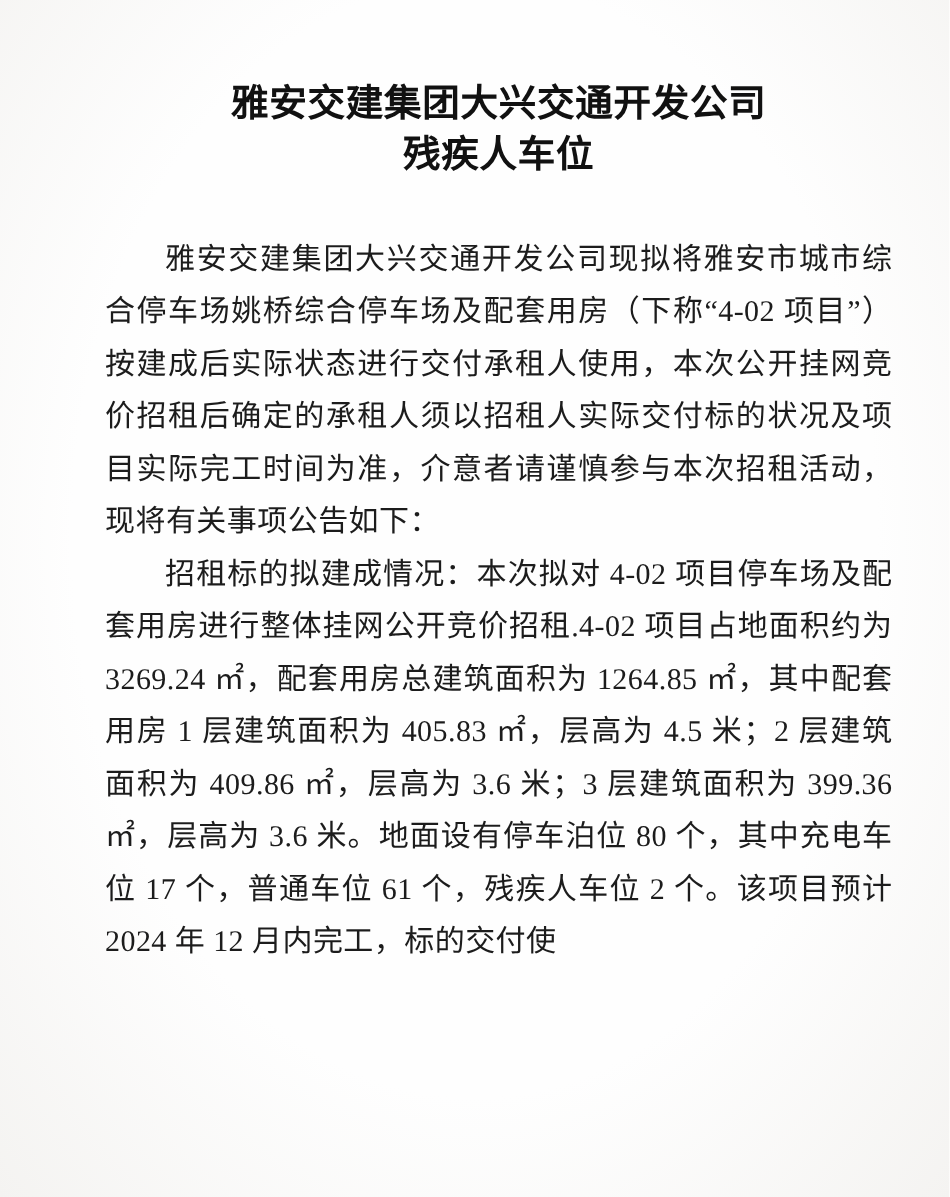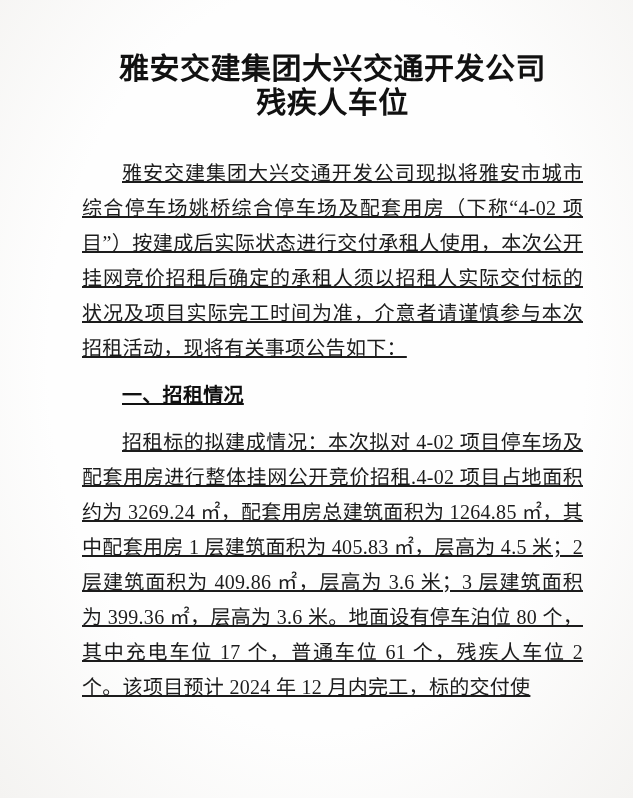--- a/index.html
+++ b/index.html
@@ -17,55 +17,53 @@
     overflow: hidden;
     box-sizing: border-box;
     padding: 52px 38px 20px 70px;
     color: #1c1c1c;
   }
   .doc-title {
     margin: 0 0 36px 0;
     text-align: center;
     font-family: "Liberation Sans", "DejaVu Sans", sans-serif;
     font-weight: 700;
-    font-size: 30px;
+    font-size: 25px;
     line-height: 34px;
     letter-spacing: 0.5px;
     color: #111111;
   }
   .doc-title .title-line {
     display: block;
   }
   .doc-body {
     font-family: "Liberation Serif", "DejaVu Serif", serif;
     font-size: 20px;
     line-height: 35px;
     text-align: justify;
     letter-spacing: 0.3px;
   }
   .doc-body p {
-    margin: 12px;
+    margin: 0;
     text-indent: 2em;
-    text-decoration: underline;
   }
   .doc-body p.section-heading {
     font-family: "Liberation Sans", "DejaVu Sans", sans-serif;
     font-weight: 700;
     color: #111111;
   }
 </style>
 </head>
 <body>
 
 <div class="page">
 
   <h1 class="doc-title">
     <span class="title-line">雅安交建集团大兴交通开发公司</span>
     <span class="title-line">残疾人车位</span>
   </h1>
 
   <div class="doc-body">
     <p>雅安交建集团大兴交通开发公司现拟将雅安市城市综合停车场姚桥综合停车场及配套用房（下称“4-02 项目”）按建成后实际状态进行交付承租人使用，本次公开挂网竞价招租后确定的承租人须以招租人实际交付标的状况及项目实际完工时间为准，介意者请谨慎参与本次招租活动，现将有关事项公告如下：</p>
-    <p class="section-heading">一、招租情况</p>
     <p>招租标的拟建成情况：本次拟对 4-02 项目停车场及配套用房进行整体挂网公开竞价招租.4-02 项目占地面积约为 3269.24 ㎡，配套用房总建筑面积为 1264.85 ㎡，其中配套用房 1 层建筑面积为 405.83 ㎡，层高为 4.5 米；2 层建筑面积为 409.86 ㎡，层高为 3.6 米；3 层建筑面积为 399.36 ㎡，层高为 3.6 米。地面设有停车泊位 80 个，其中充电车位 17 个，普通车位 61 个，残疾人车位 2 个。该项目预计 2024 年 12 月内完工，标的交付使</p>
   </div>
 
 </div>
 
 </body></html>

